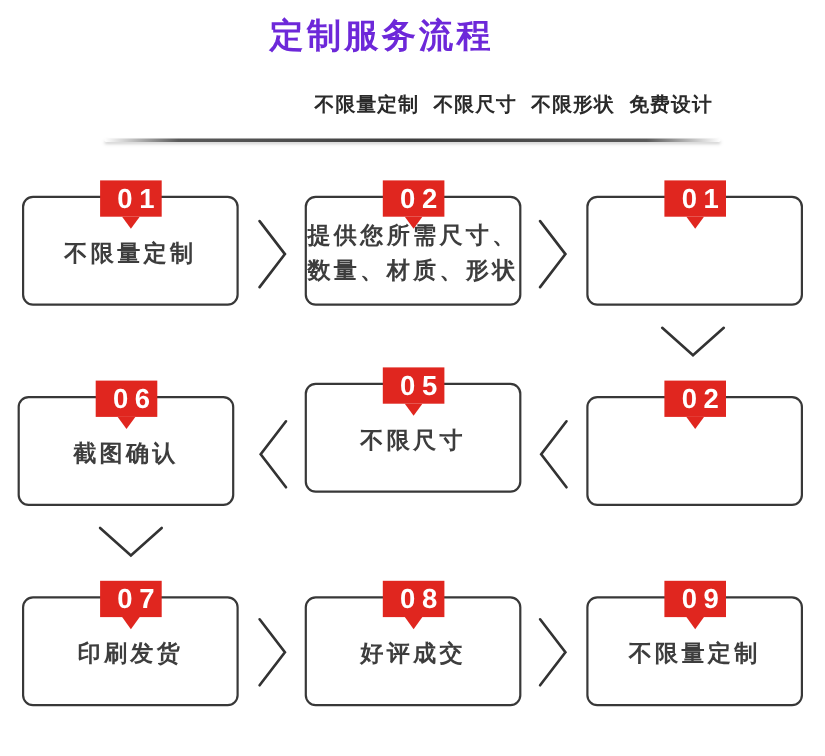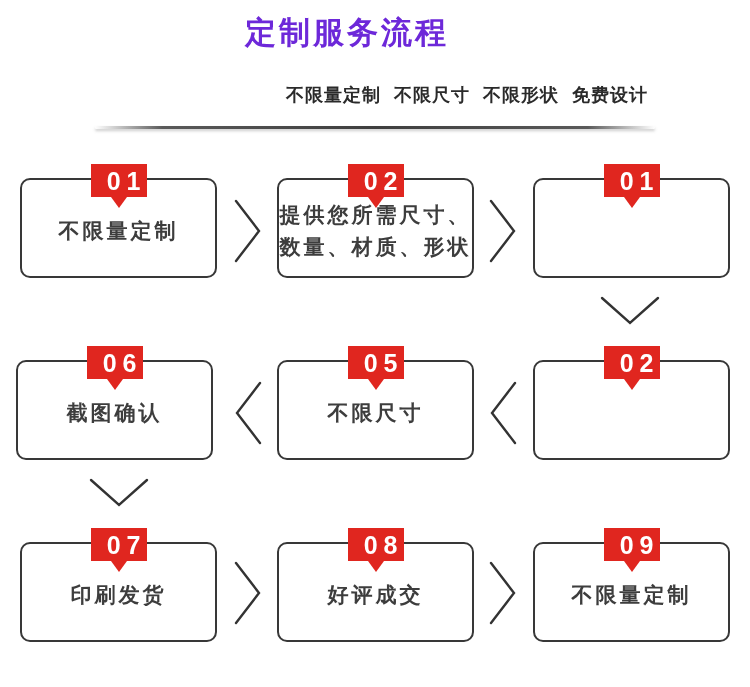--- a/index.html
+++ b/index.html
@@ -139,21 +139,21 @@
       <span class="badge-tail"></span>
     </div>
   </div>
 
   <div class="arrow" style="left:488px;top:380px">
     <svg width="30" height="66" viewBox="0 0 30 66">
         <polyline points="27,3 4,33 27,63" fill="none" stroke="#333333" stroke-width="2.4" stroke-linecap="round"></polyline>
       </svg>
   </div>
 
-  <div class="step" style="left:277px;top:360px">
+  <div class="step" style="left:277px;top:348px">
     <div class="badge">
       <span class="badge-num">05</span>
       <span class="badge-tail"></span>
     </div>
     <div class="label">不限尺寸</div>
   </div>
 
   <div class="arrow" style="left:233px;top:380px">
     <svg width="30" height="66" viewBox="0 0 30 66">
         <polyline points="27,3 4,33 27,63" fill="none" stroke="#333333" stroke-width="2.4" stroke-linecap="round"></polyline>

